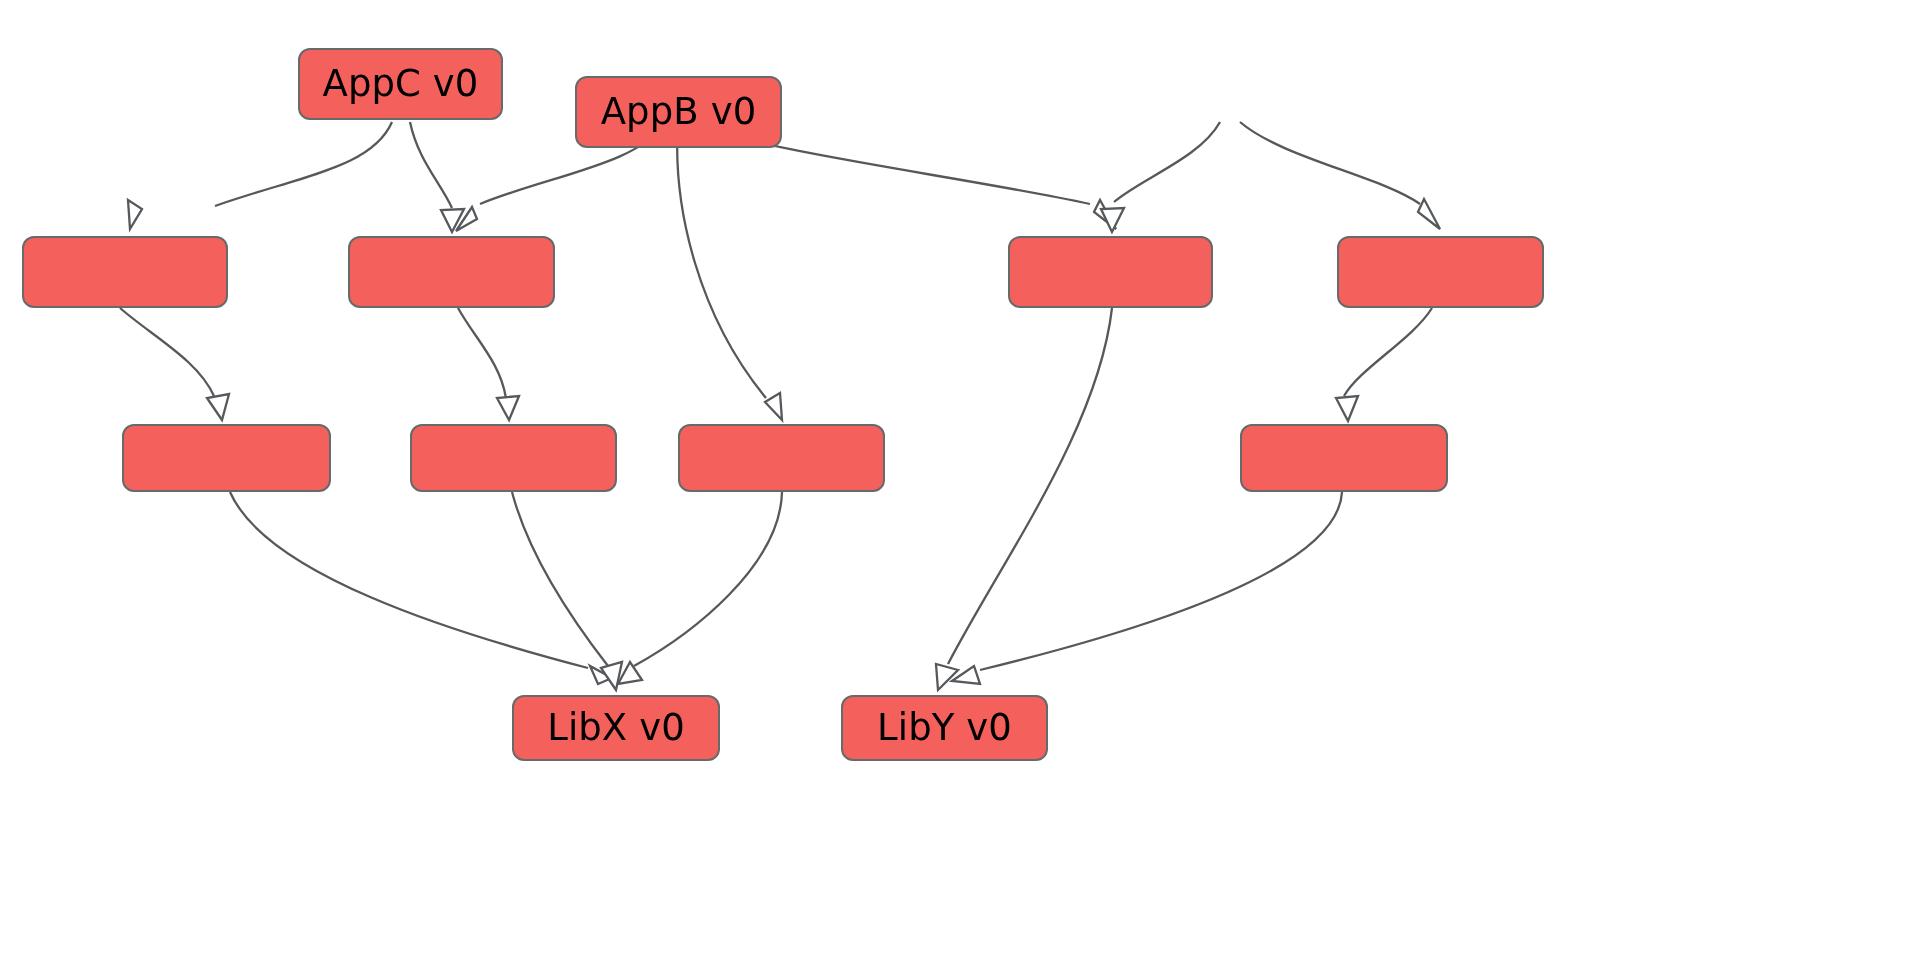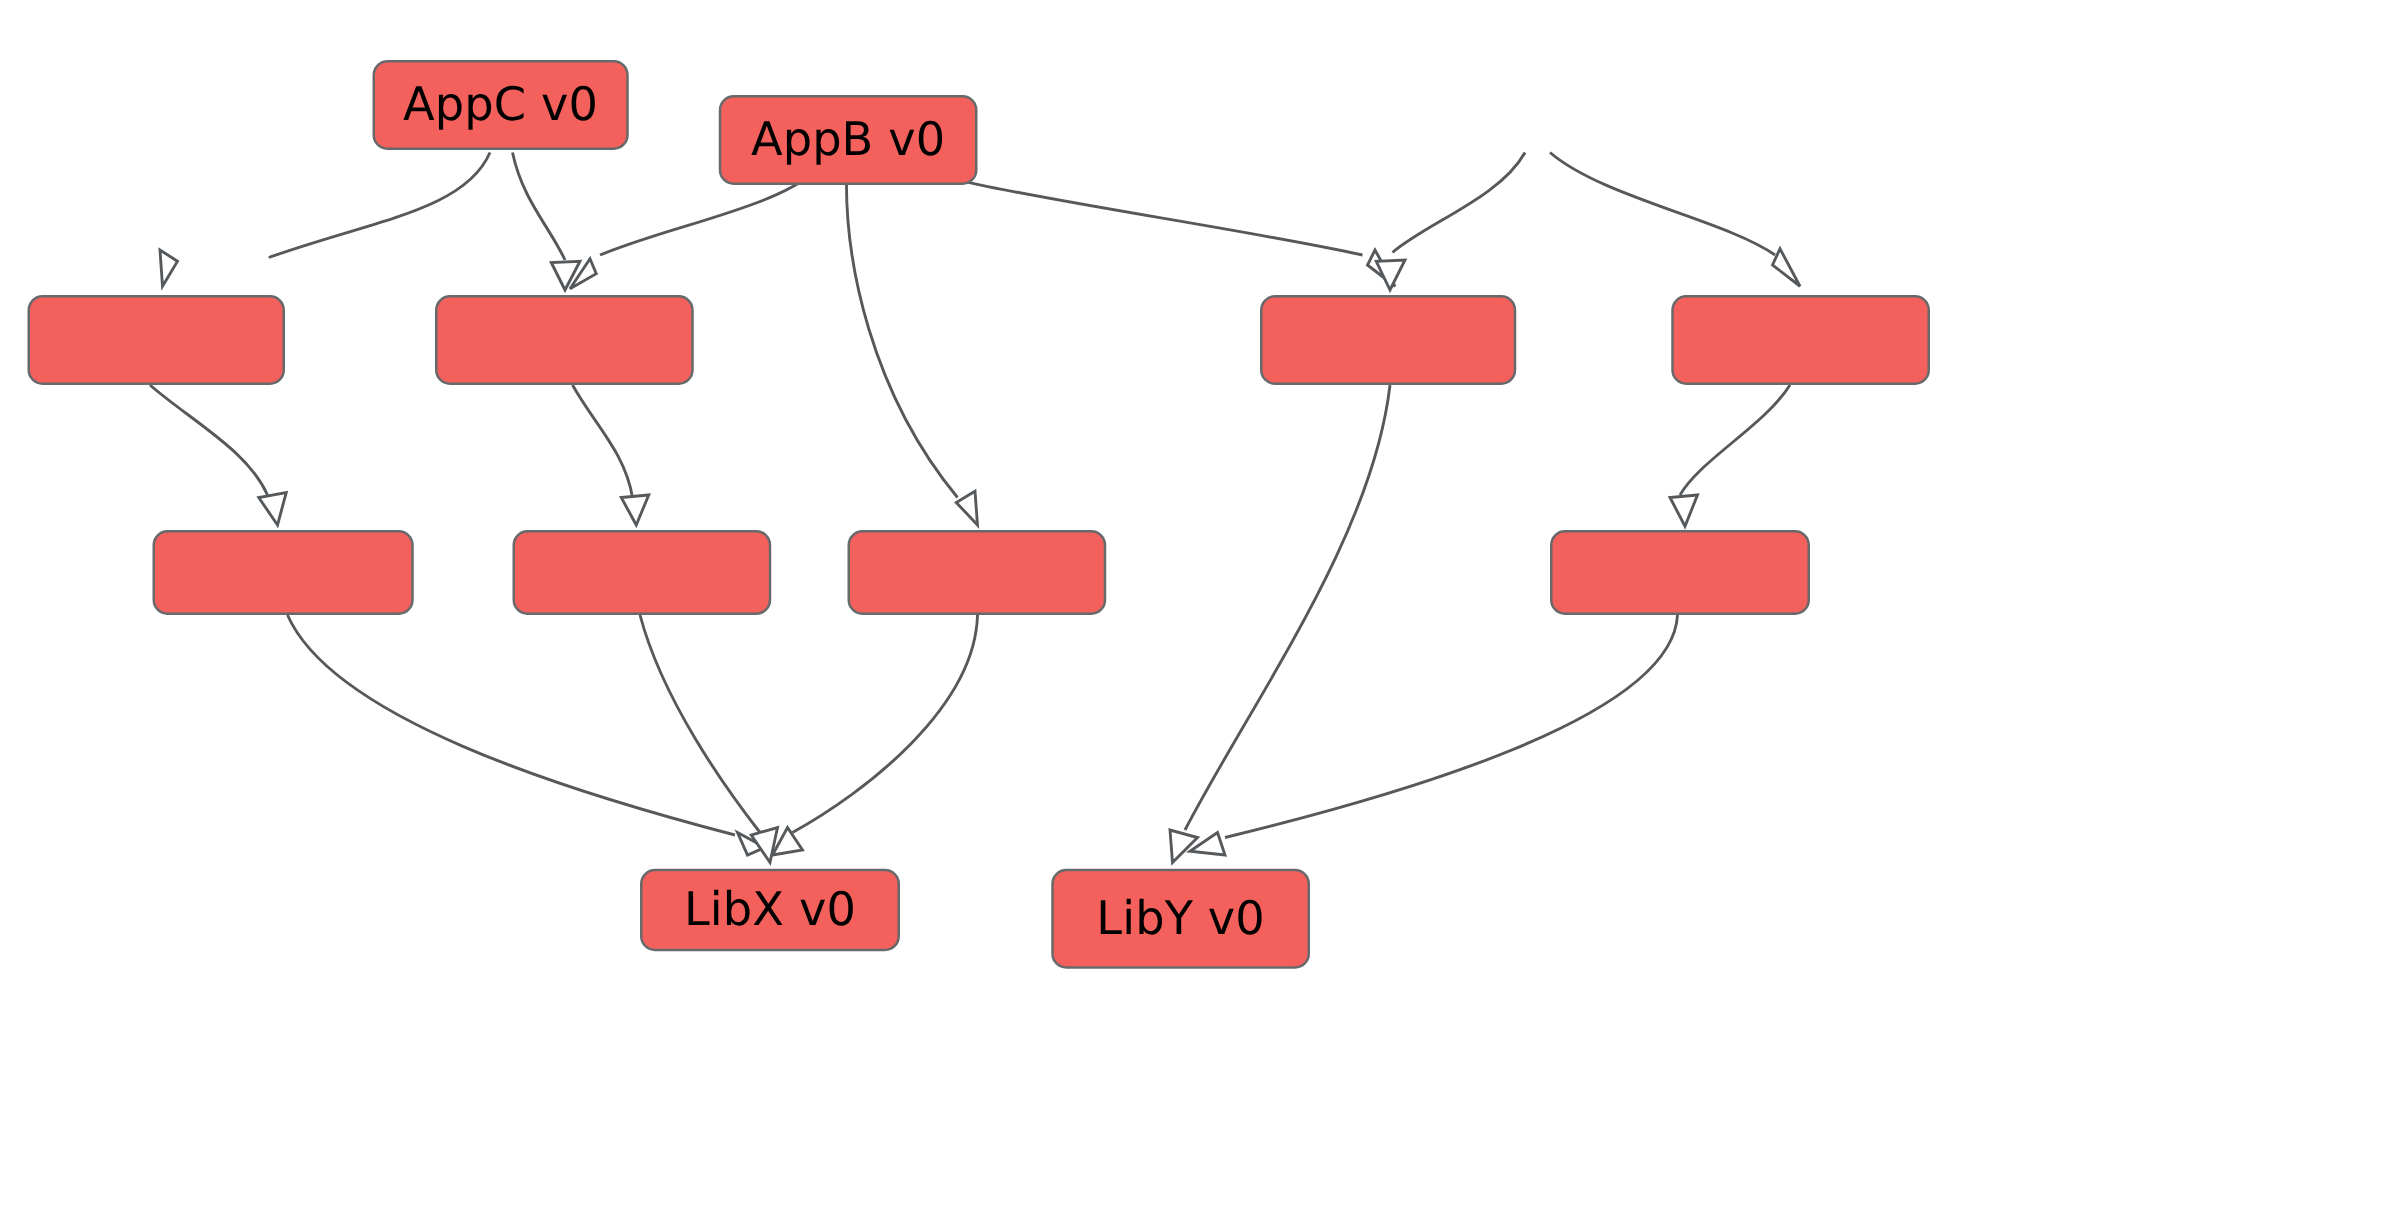--- a/index.html
+++ b/index.html
@@ -158,18 +158,18 @@
       </div>
       <div class="node" style="left: 678px; top: 424px; width: 207px; height: 68px;">
         <span class="node-label"></span>
       </div>
       <div class="node" style="left: 1240px; top: 424px; width: 208px; height: 68px;">
         <span class="node-label"></span>
       </div>
       <div class="node" style="left: 512px; top: 695px; width: 208px; height: 66px;">
         <span class="node-label">LibX v0</span>
       </div>
-      <div class="node" style="left: 841px; top: 695px; width: 207px; height: 80px;">
+      <div class="node" style="left: 841px; top: 695px; width: 207px; height: 66px;">
         <span class="node-label">LibY v0</span>
       </div>
     </div>
 
 </div>
 
 </body></html>

